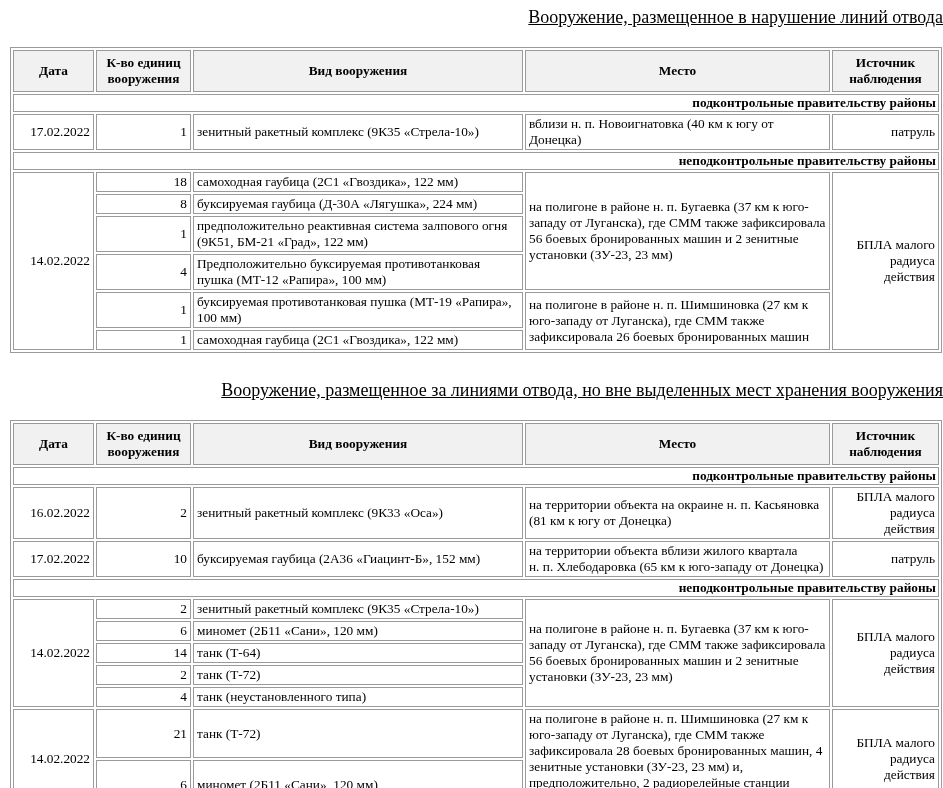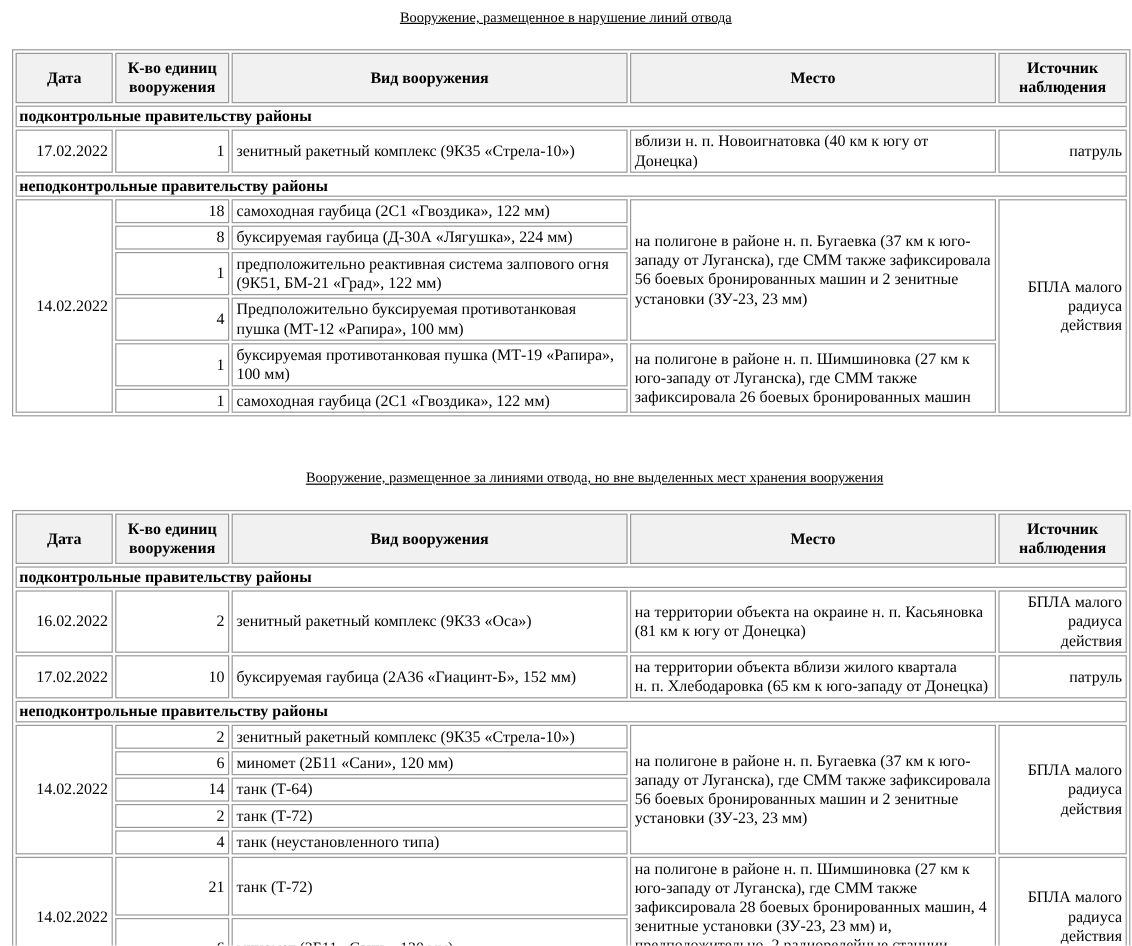--- a/index.html
+++ b/index.html
@@ -6,29 +6,29 @@
     margin: 0;
     padding: 0;
     background: #ffffff;
     width: 943px;
     height: 788px;
     overflow: hidden;
     font-family: "Liberation Serif", "DejaVu Serif", serif;
     color: #000000;
   }
   .doc-title {
-    font-size: 12px;
+    font-size: 18px;
     font-weight: normal;
-    text-align: center;
+    text-align: right;
     text-decoration: underline;
     margin: 7px 0 0 0;
     font-family: Liberation Serif, serif;
   }
   .doc-title.second {
-    margin-top: 44px;
+    margin-top: 27px;
     padding-left: 48px;
   }
   table.report {
     border-collapse: separate;
     border-spacing: 2px;
     table-layout: fixed;
     width: 930px;
     margin: 19px 0 0 10px;
     border: 1px solid #9a9a9a;
   }
@@ -44,21 +44,21 @@
   }
   table.report th {
     background: #f1f1f1;
     font-weight: bold;
     text-align: center;
     padding: 4px 2px;
   }
   td.c { text-align: right; }
   td.l { text-align: left; }
   tr.section td {
-    text-align: left;
+    text-align: right;
     font-weight: bold;
     padding: 0 2px;
   }
 </style>
 </head>
 <body>
 
 <h1 class="doc-title">Вооружение, размещенное в нарушение линий отвода</h1>
 
 <table class="report">

